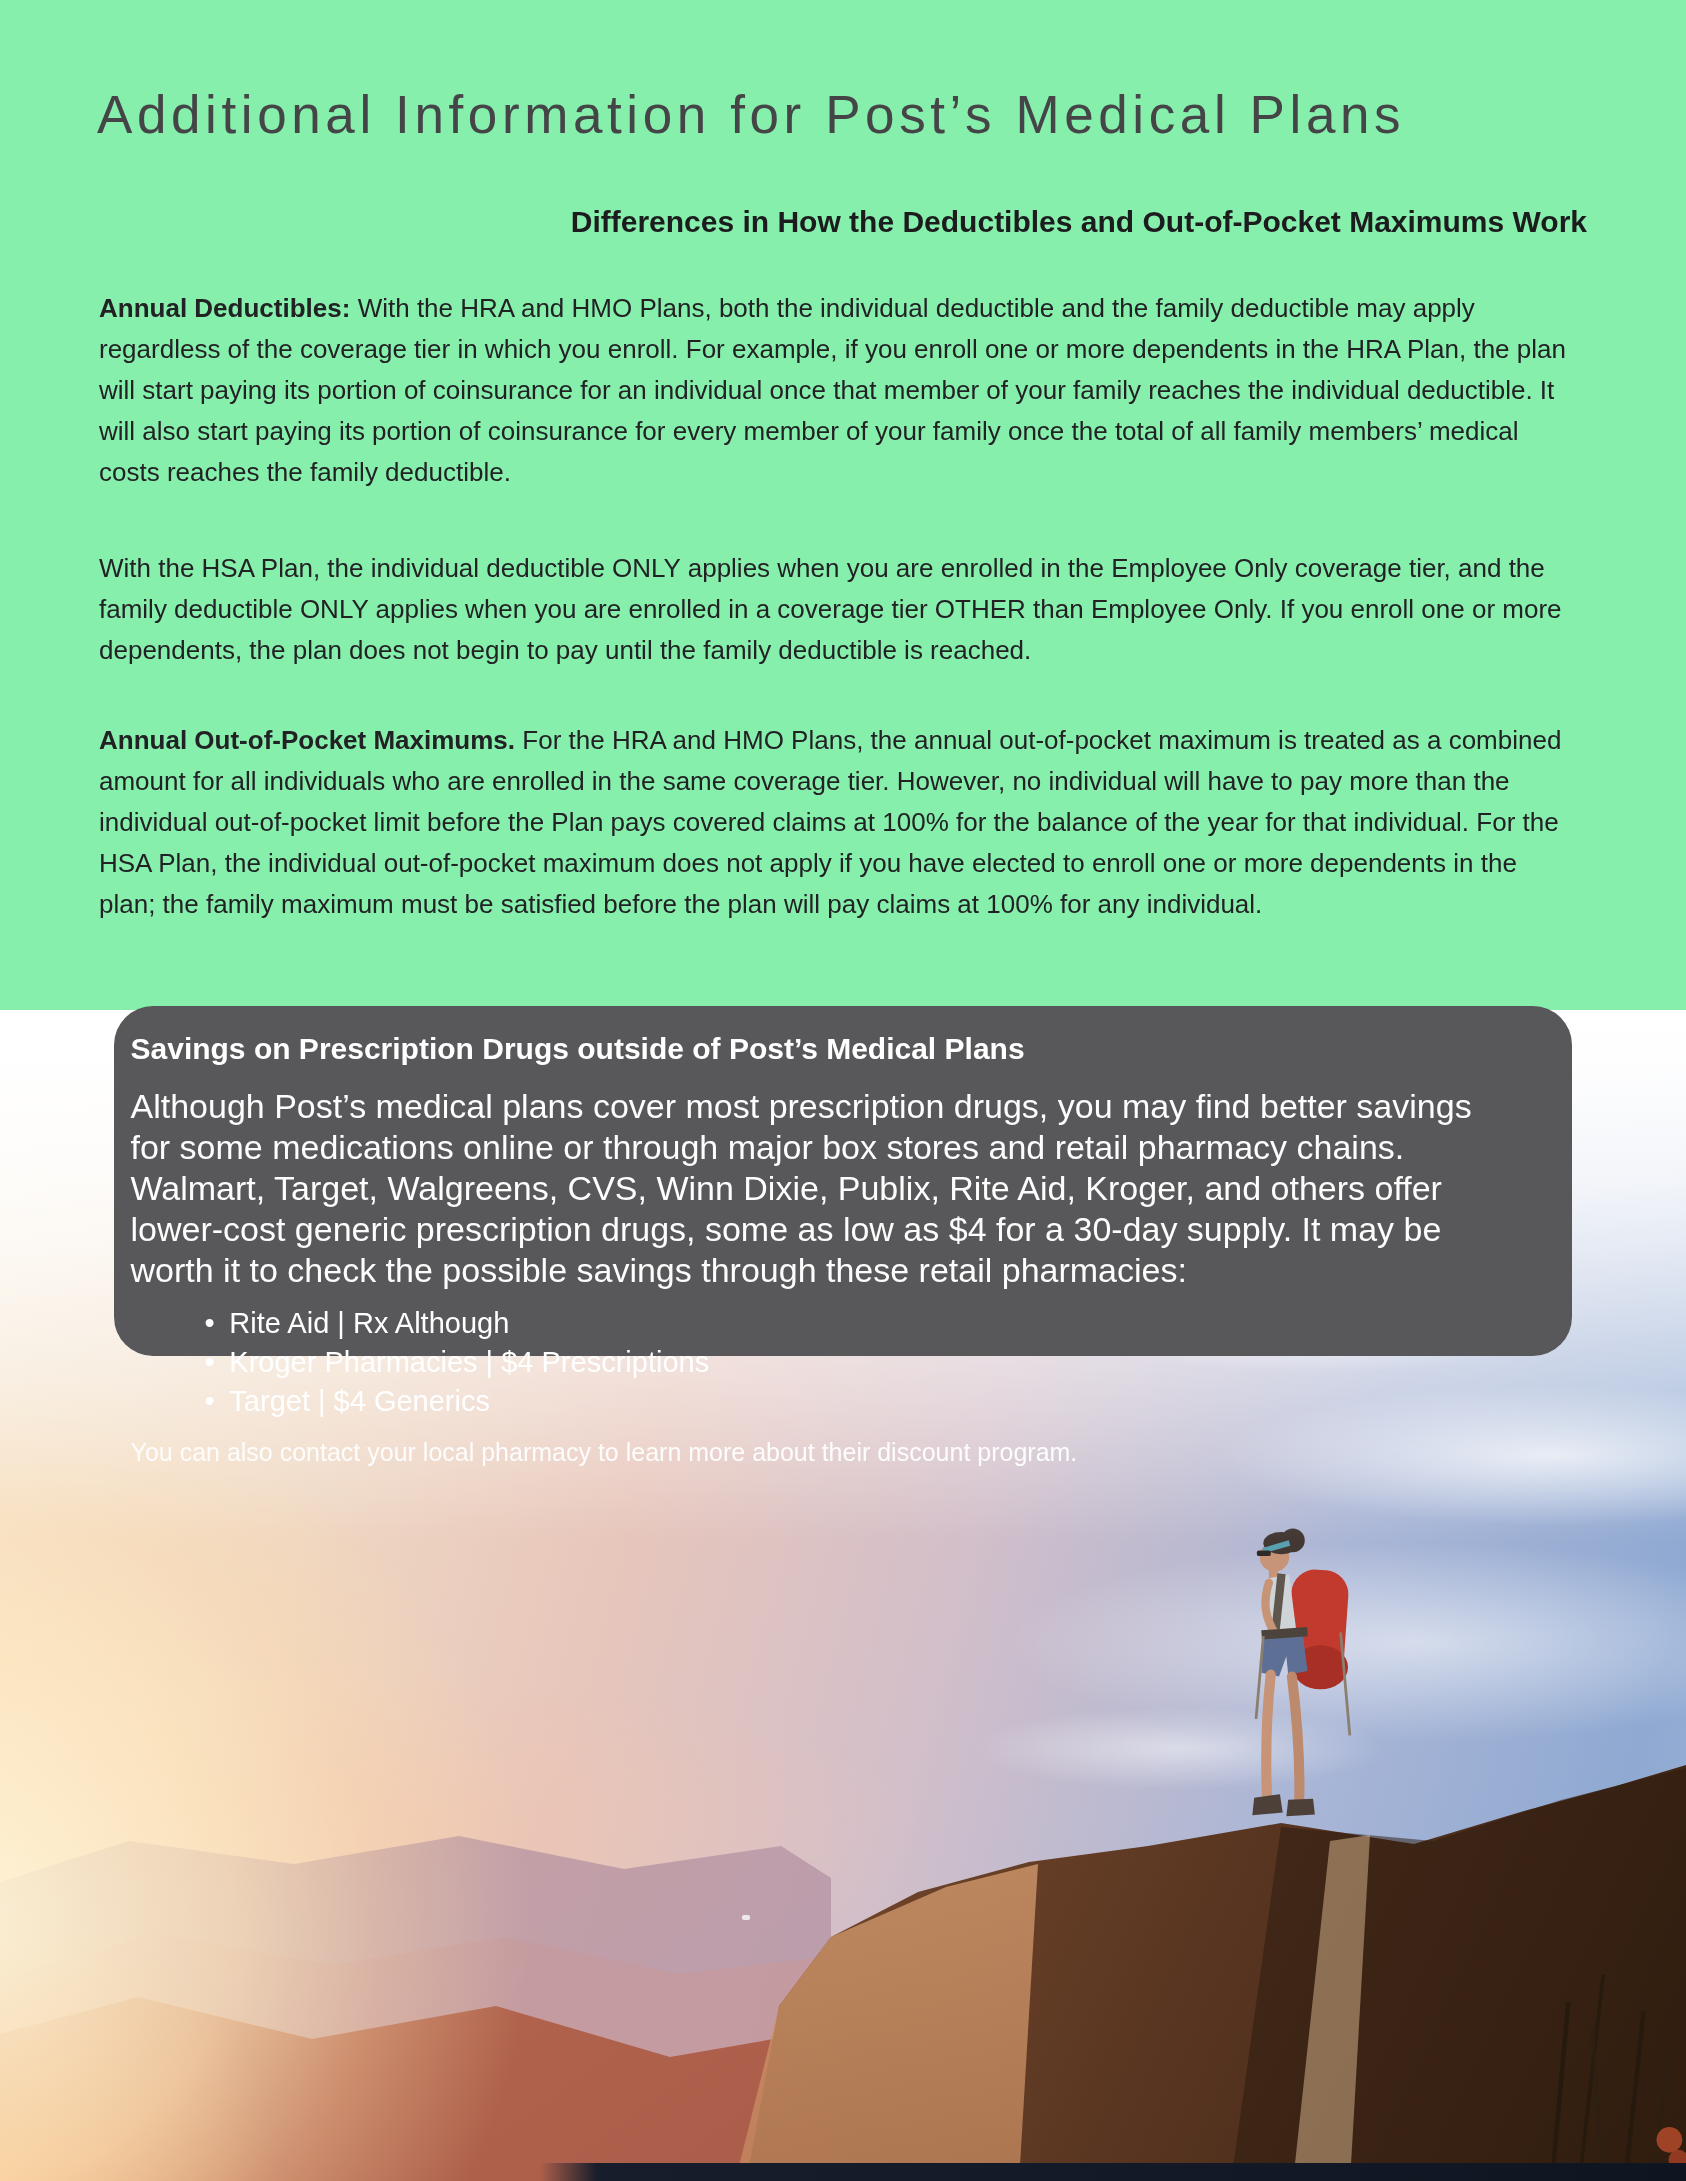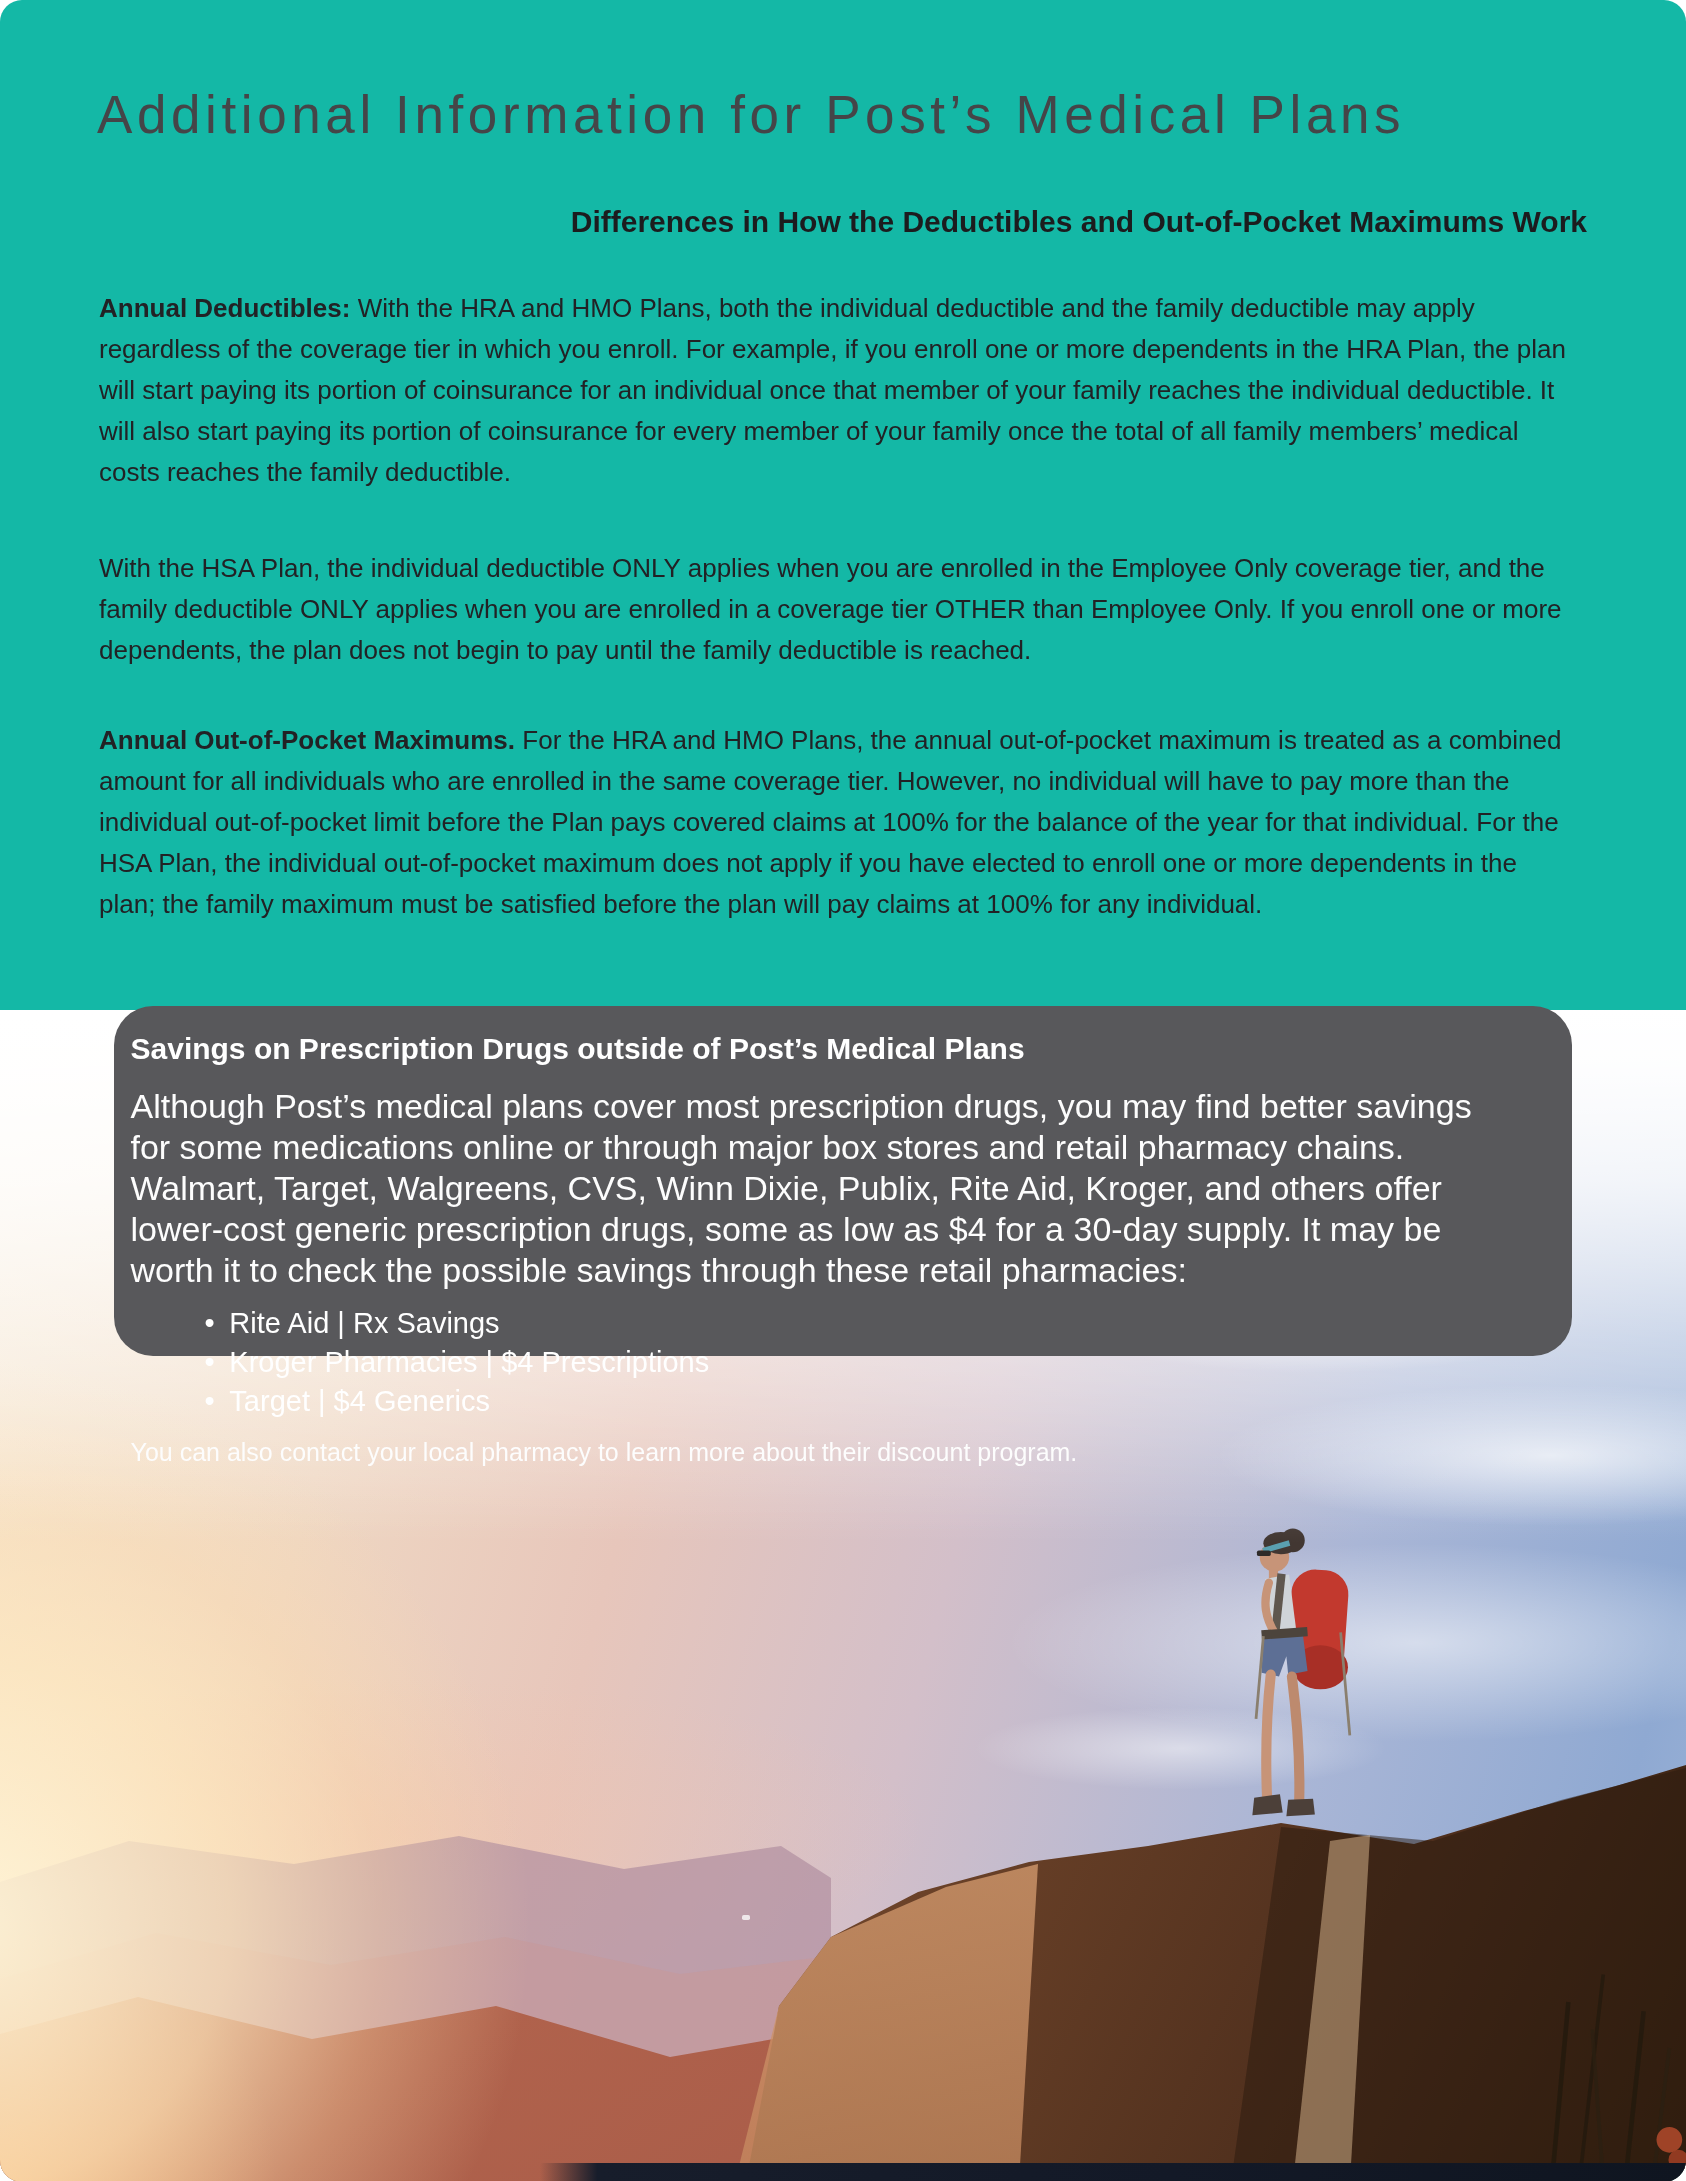--- a/index.html
+++ b/index.html
@@ -1,18 +1,18 @@
 <!DOCTYPE html>
 <html style="font-size:14.7px"><head>
 <meta charset="utf-8">
 <style>
   html,body{margin:0;padding:0;background:#ffffff;}
   .page{
-    position:relative;width:1686px;height:2182px;overflow:hidden;background:#14b8a6;
-    font-family:"Liberation Sans",sans-serif;color:#212121;border-radius:22px;
+    position:relative;width:1686px;height:2182px;overflow:hidden;background:#86efac;
+    font-family:"Liberation Sans",sans-serif;color:#212121;
   }
   
   .title{
     position:absolute;left:97px;top:84px;width:1561px;
     font-size:53px;font-weight:200;letter-spacing:4.6px;color:#454548;white-space:nowrap;
   }
   .section-heading{
     position:absolute;left:99px;top:202px;width:1488px;
     font-size:30px;font-weight:bold;color:#1c1c1e;line-height:39px;text-align:right;
   }
@@ -160,21 +160,21 @@
 
   <p class="bodypara p2"><span>With the HSA Plan, the individual deductible ONLY applies when you are enrolled in the Employee Only coverage tier, and the family deductible ONLY applies when you are enrolled in a coverage tier OTHER than Employee Only. If you enroll one or more dependents, the plan does not begin to pay until the family deductible is reached.</span></p>
 
   <p class="bodypara p3"><span class="lead">Annual Out-of-Pocket Maximums.</span><span>For the HRA and HMO Plans, the annual out-of-pocket maximum is treated as a combined amount for all individuals who are enrolled in the same coverage tier. However, no individual will have to pay more than the individual out-of-pocket limit before the Plan pays covered claims at 100% for the balance of the year for that individual.  For the HSA Plan, the individual out-of-pocket maximum does not apply if you have elected to enroll one or more dependents in the plan; the family maximum must be satisfied before the plan will pay claims at 100% for any individual.</span></p>
 
   <div class="savings-box">
     <div class="box-heading">Savings on Prescription Drugs outside of Post’s Medical Plans</div>
     <div class="box-body">Although Post’s medical plans cover most prescription drugs, you may find better savings for some medications online or through major box stores and retail pharmacy chains. Walmart, Target, Walgreens, CVS, Winn Dixie, Publix, Rite Aid, Kroger, and others offer lower-cost generic prescription drugs, some as low as $4 for a 30-day supply. It may be worth it to check the possible savings through these retail pharmacies:</div>
     <div class="bullets">
       <ul class="bcol">
-        <li>Rite Aid | Rx Savings</li>
+        <li>Rite Aid | Rx Although</li>
         <li>Kroger Pharmacies | $4 Prescriptions</li>
         <li>Target | $4 Generics</li>
       </ul>
     </div>
     <div class="box-footer">You can also contact your local pharmacy to learn more about their discount program.</div>
   </div>
 
 </div>
 
 

